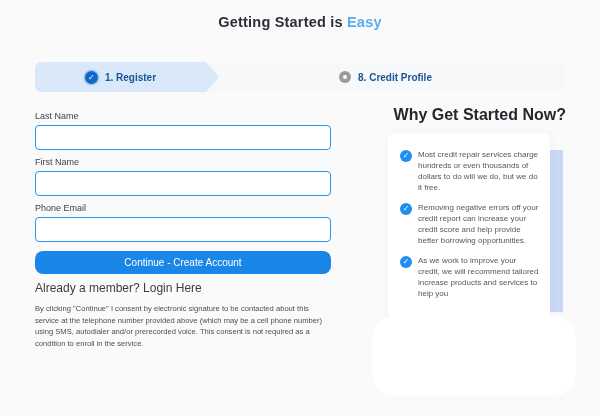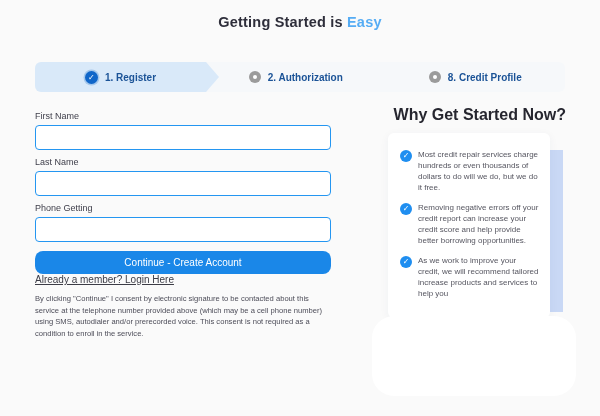--- a/index.html
+++ b/index.html
@@ -62,21 +62,21 @@
     border:1.5px solid var(--input-border-blue,#2496f1); border-radius:4px;
     outline:none; padding:0 8px; font-size:10px; color:#333;
   }
   .cta {
     width:100%; height:23px; margin-top:2px;
     background:var(--accent-blue,#1a87e8); color:#fff;
     border:none; border-radius:8px; font-size:10px; font-weight:400;
     font-family:inherit; cursor:pointer;
   }
   .login {
-    font-size:10px; color:#3c3c46; cursor:pointer;text-decoration:underline;
+    margin-top:7px; font-size:12px; color:#3c3c46; cursor:pointer;
   }
   .disclaimer {
     margin-top:8px; font-size:7.6px; line-height:11.5px; color:#4c4c58;
     width:296px;
   }
   
   .benefits-head {
     position:absolute; left:378px; top:106px; width:188px;
     text-align:right; font-size:16px; font-weight:700; color:#26262f;
   }
@@ -108,39 +108,35 @@
 
   <h1 class="title"><span>Getting Started is</span> <span class="hl">Easy</span></h1>
 
   <div class="stepbar">
     <div class="seg active">
       <span class="step-chk">✓</span>
       <span>1. Register</span>
     </div>
     <div class="seg rest">
       <span class="step-dot"></span>
-      <span>2. Authorization</span>
-    </div>
-    <div class="seg rest">
-      <span class="step-dot"></span>
       <span>8. Credit Profile</span>
     </div>
   </div>
 
   <div class="form-col">
     <div class="fgroup">
+      <label>Last Name</label>
+      <input aria-label="Last Name" style="">
+    </div>
+    <div class="fgroup">
       <label>First Name</label>
       <input aria-label="First Name" style="">
     </div>
     <div class="fgroup">
-      <label>Last Name</label>
-      <input aria-label="Last Name" style="">
-    </div>
-    <div class="fgroup">
-      <label>Phone Getting</label>
+      <label>Phone Email</label>
       <input aria-label="Phone Number" style="">
     </div>
     <button class="cta">Continue - Create Account</button>
     <div class="login">Already a member? Login Here</div>
     <p class="disclaimer">By clicking "Continue" I consent by electronic signature to be contacted about this service at the telephone number provided above (which may be a cell phone number) using SMS, autodialer and/or prerecorded voice. This consent is not required as a condition to enroll in the service.</p>
   </div>
 
   <div class="benefits-head">Why Get Started Now?</div>
 
   <div class="blue-rect"></div>

